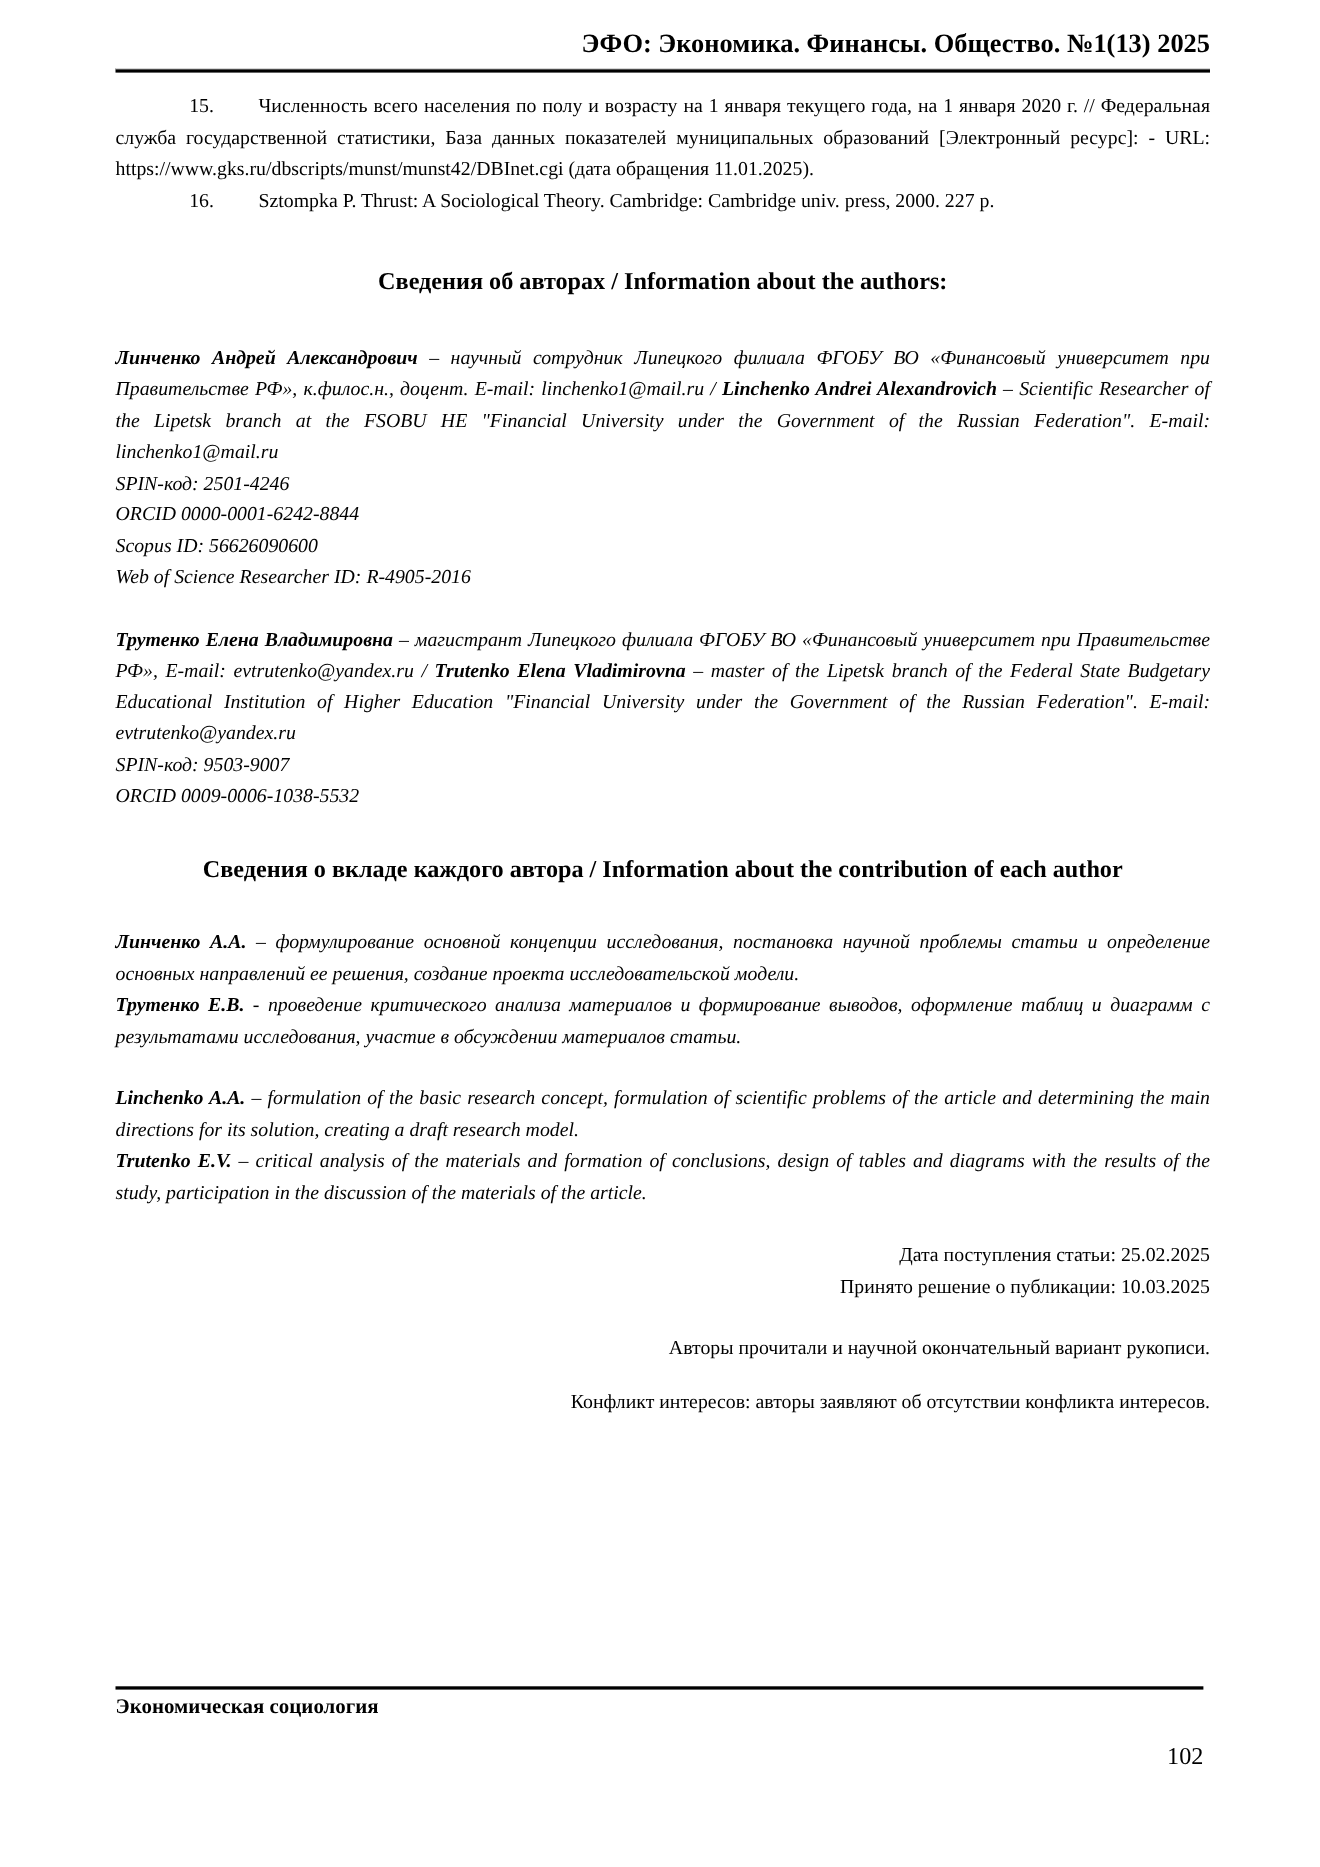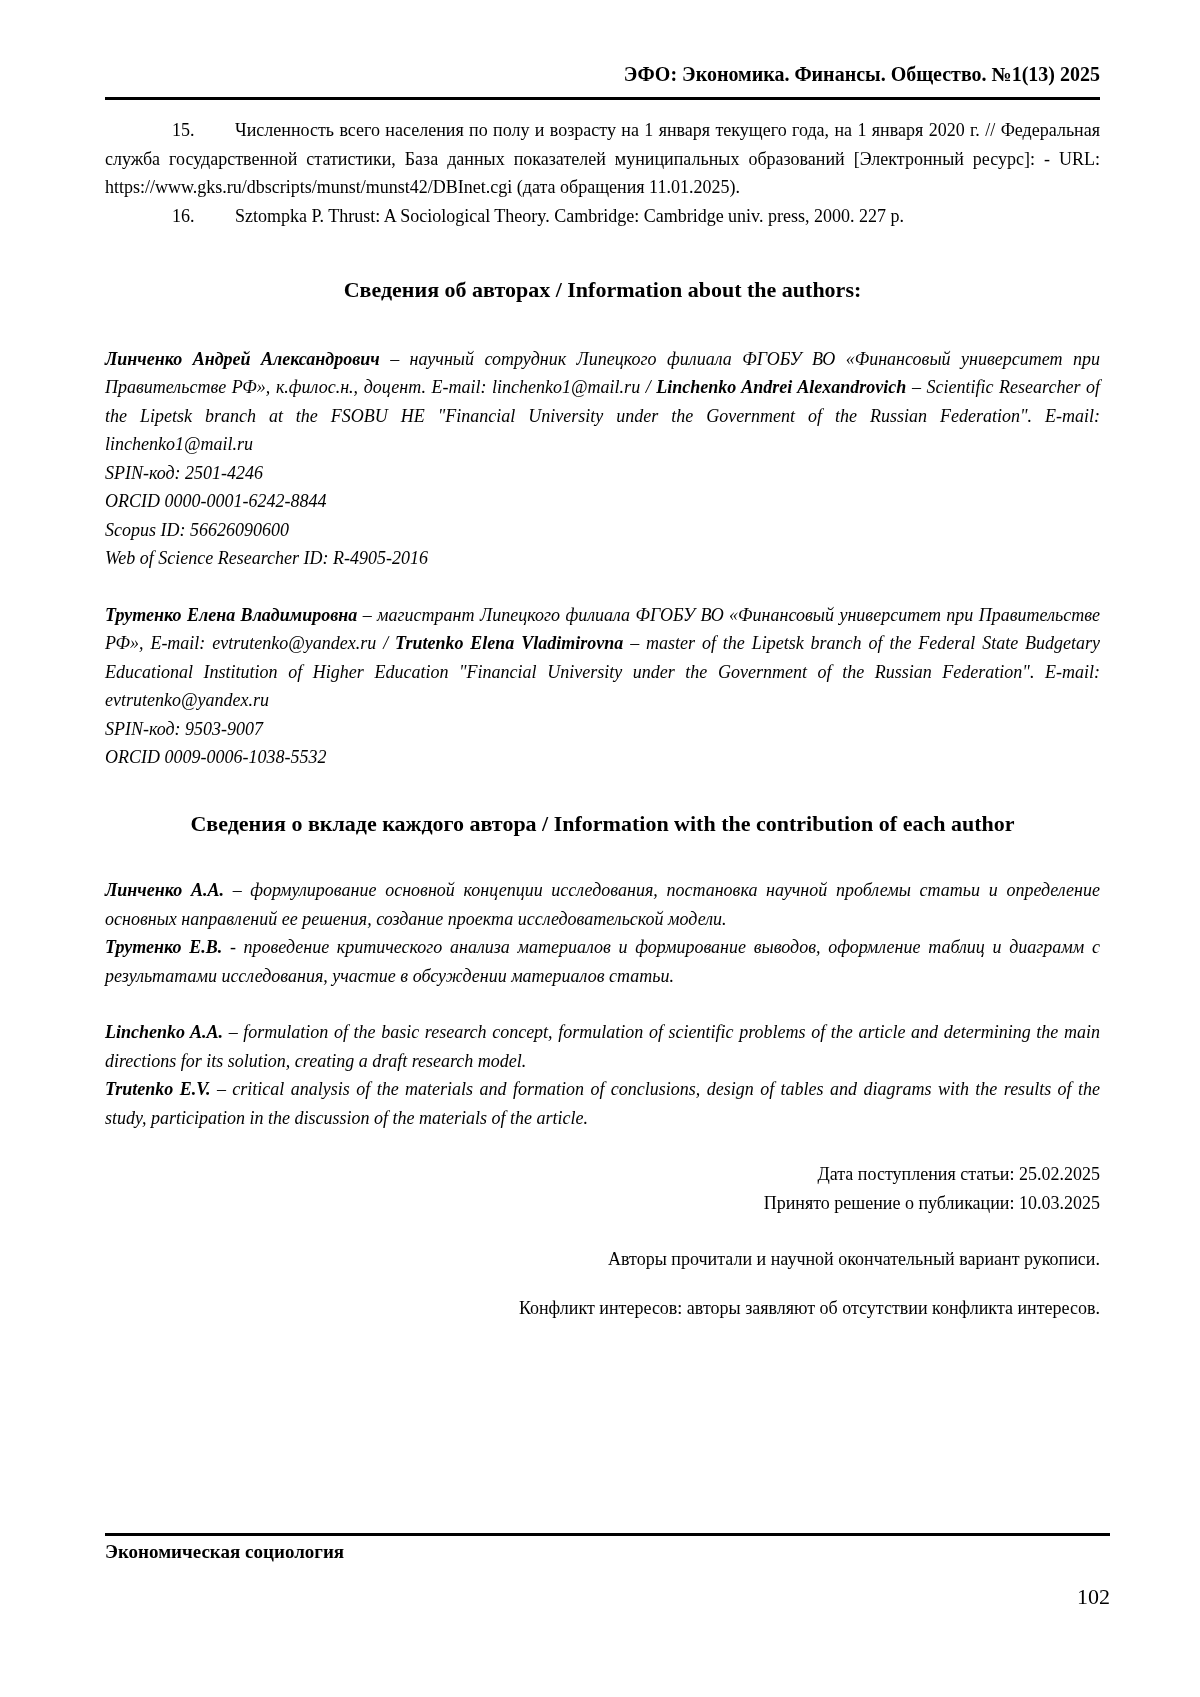--- a/index.html
+++ b/index.html
@@ -17,24 +17,24 @@
     position: relative;
     width: 1200px;
     height: 1697px;
     overflow: hidden;
   }
   .content {
     padding: 0 100px 0 105px;
   }
   
   .journal-title {
-    padding-top: 62px;
+    padding-top: 28px;
     text-align: right;
     font-weight: bold;
-    font-size: 20px;
+    font-size: 24px;
     line-height: 24px;
   }
   .header-rule {
     margin-top: 10px;
     height: 4px;
     background: #000000;
     border-top: 1px solid #ffffff;
     box-sizing: border-box;
   }
   
@@ -88,21 +88,21 @@
   .meta-approval { margin-top: 28px; }
   .meta-conflict { margin-top: 20px; }
   .meta-line {
     margin: 0;
     text-align: right;
   }
   
   .footer {
     position: absolute;
     left: 105px;
-    right: 90px;
+    right: 106px;
     top: 1533px;
   }
   .footer-rule {
     height: 3px;
     background: #000000;
   }
   .footer-label {
     margin-top: 4px;
     font-weight: bold;
     font-size: 19px;
@@ -141,21 +141,21 @@
       <p class="id-line">Scopus ID: 56626090600</p>
       <p class="id-line">Web of Science Researcher ID: R-4905-2016</p>
     </section>
 
     <section class="author-block-2 body-text">
       <p class="bio"><span class="seg-bold">Трутенко Елена Владимировна</span><span> – магистрант Липецкого филиала ФГОБУ ВО «Финансовый университет при Правительстве РФ», E-mail: evtrutenko@yandex.ru / </span><span class="seg-bold">Trutenko Elena Vladimirovna</span><span> – master of the Lipetsk branch of the Federal State Budgetary Educational Institution of Higher Education "Financial University under the Government of the Russian Federation". E-mail: evtrutenko@yandex.ru</span></p>
       <p class="id-line">SPIN-код: 9503-9007</p>
       <p class="id-line">ORCID 0009-0006-1038-5532</p>
     </section>
 
-    <h2 class="section-heading heading-contrib">Сведения о вкладе каждого автора / Information with the contribution of each author</h2>
+    <h2 class="section-heading heading-contrib">Сведения о вкладе каждого автора / Information about the contribution of each author</h2>
 
     <section class="contrib-ru body-text">
       <p class="contrib-paragraph"><span class="seg-bold">Линченко А.А.</span><span> – формулирование основной концепции исследования, постановка научной проблемы статьи и определение основных направлений ее решения, создание проекта исследовательской модели.</span></p>
       <p class="contrib-paragraph"><span class="seg-bold">Трутенко Е.В.</span><span> - проведение критического анализа материалов и формирование выводов, оформление таблиц и диаграмм с результатами исследования, участие в обсуждении материалов статьи.</span></p>
     </section>
 
     <section class="contrib-en body-text">
       <p class="contrib-paragraph"><span class="seg-bold">Linchenko A.A.</span><span> – formulation of the basic research concept, formulation of scientific problems of the article and determining the main directions for its solution, creating a draft research model.</span></p>
       <p class="contrib-paragraph"><span class="seg-bold">Trutenko E.V.</span><span> – critical analysis of the materials and formation of conclusions, design of tables and diagrams with the results of the study, participation in the discussion of the materials of the article.</span></p>
     </section>

